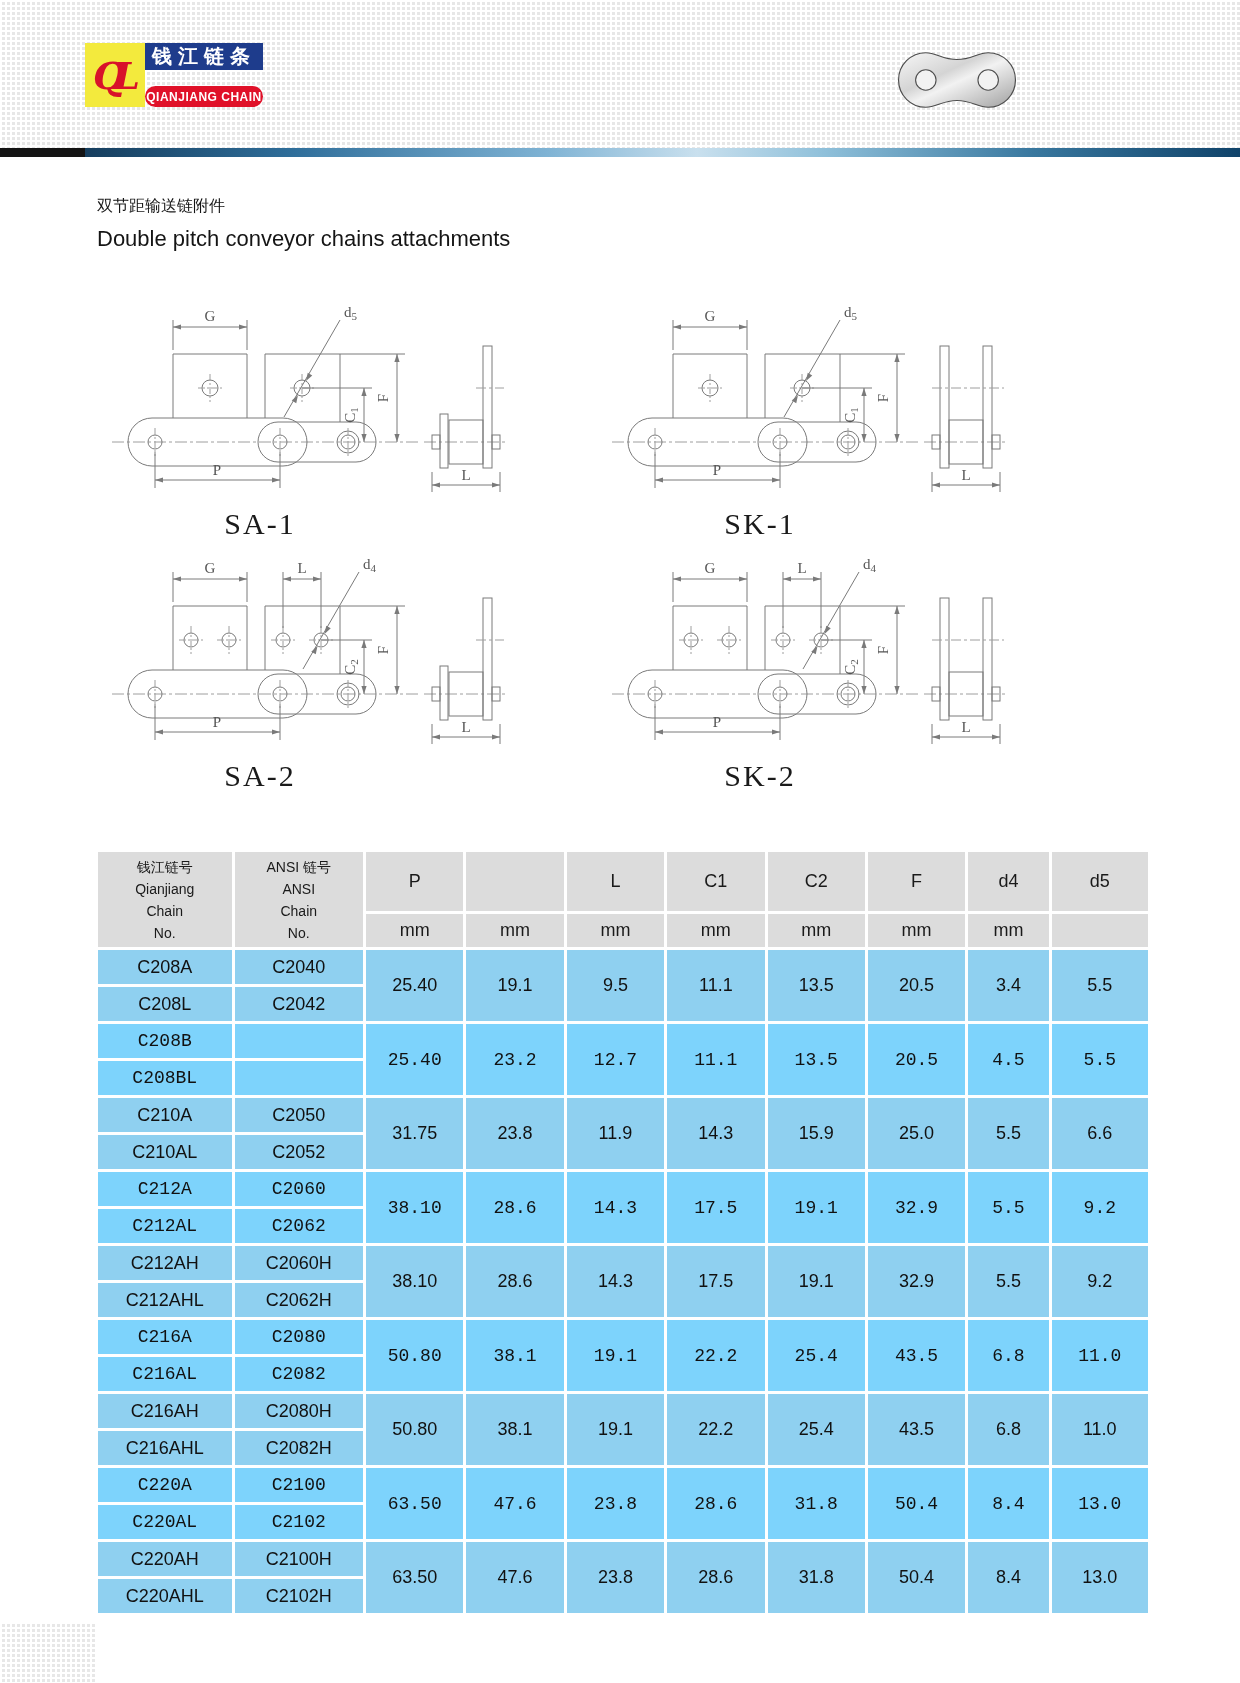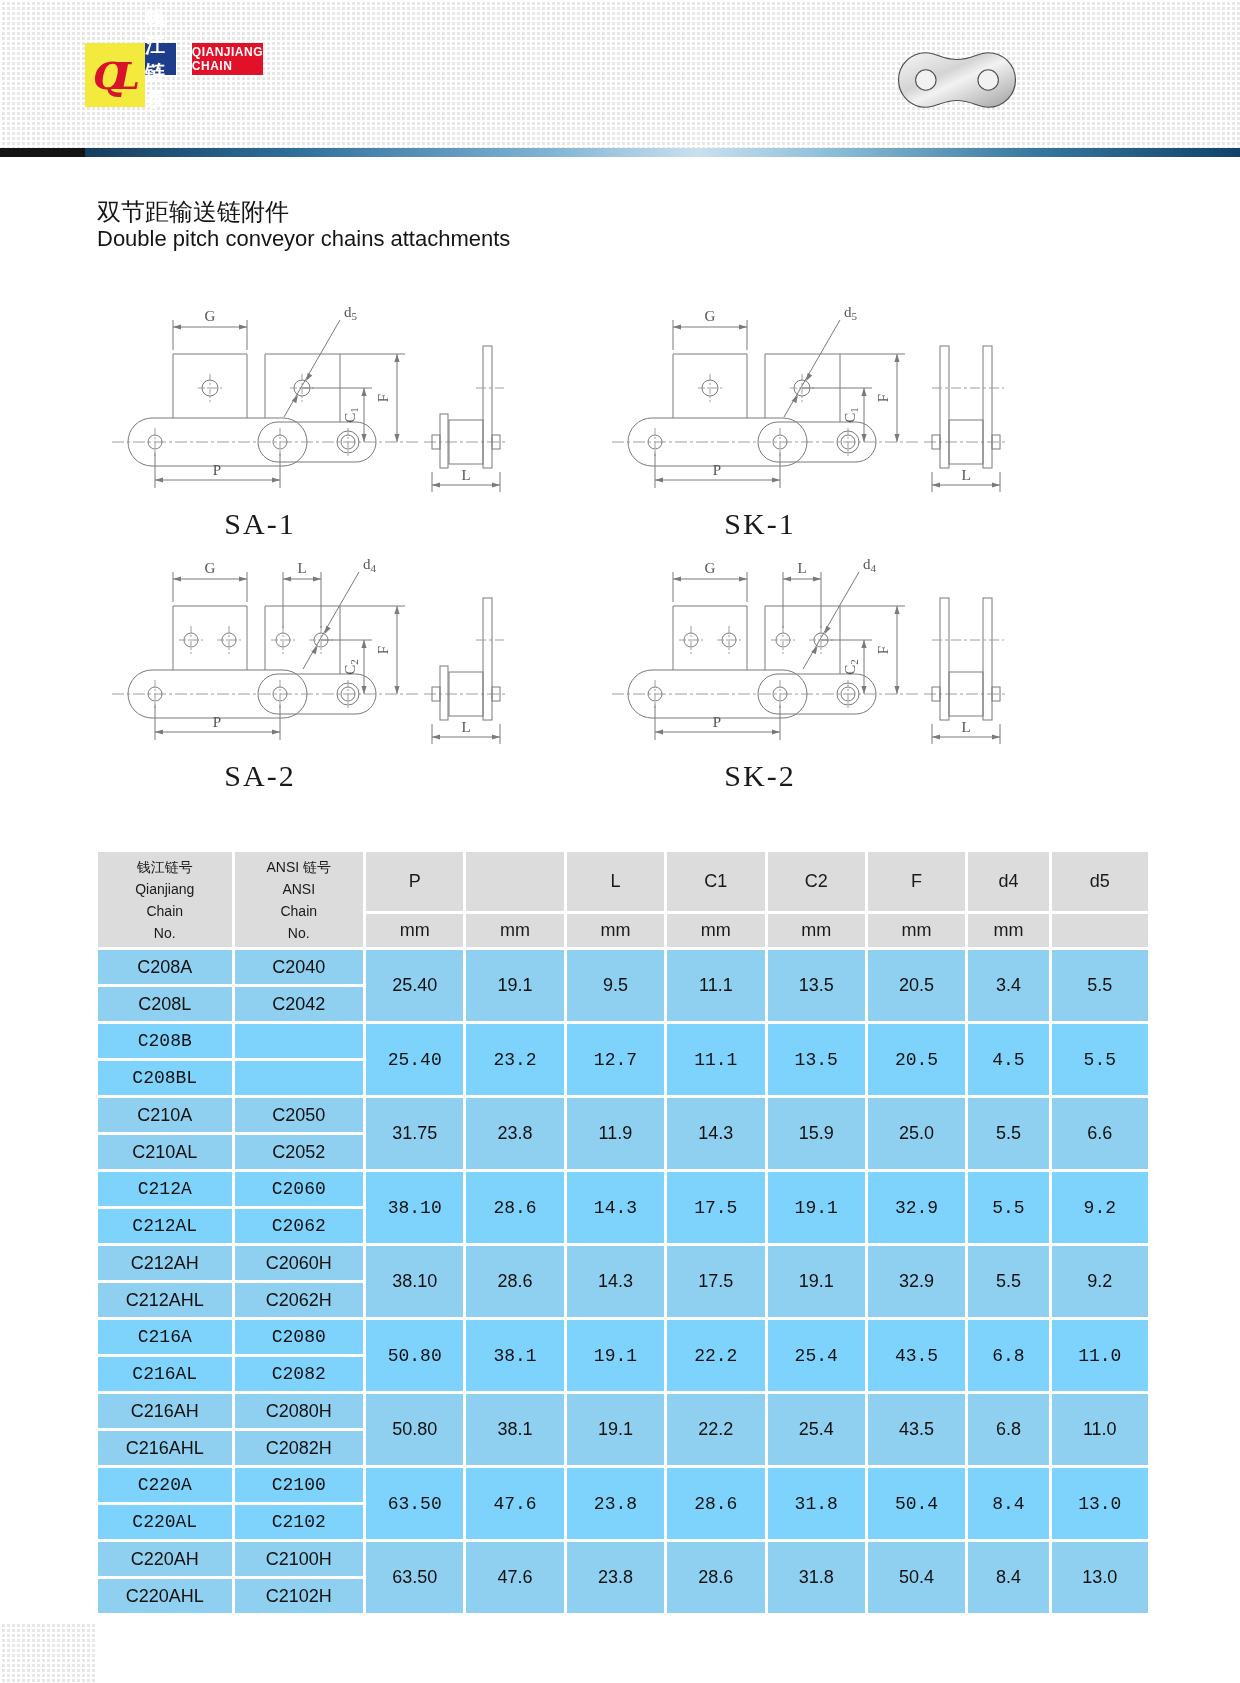--- a/index.html
+++ b/index.html
@@ -14,28 +14,28 @@
   .footer-pattern{position:absolute;left:0;top:1622px;width:95px;height:61px;}
   .bar-black{position:absolute;left:0;top:148px;width:85px;height:9px;background:#141414;}
   .bar-blue{position:absolute;left:85px;top:148px;width:1155px;height:9px;
     background:linear-gradient(to right,#163e5e 0%,#2f6e9a 18%,#7fb3d4 40%,#c9e0ee 53%,
                #8fc0da 64%,#39789f 82%,#10436a 100%);}
   
   .logo{position:absolute;left:85px;top:43px;width:178px;height:64px;display:flex;}
   .logo-mark{width:60px;height:64px;background:#f3ea3d;display:flex;align-items:center;
     justify-content:center;font-family:"DejaVu Serif",serif;font-style:italic;font-weight:bold;
     font-size:38px;color:#d8122a;letter-spacing:-13px;padding-right:10px;box-sizing:border-box;}
-  .logo-right{flex:1;display:flex;flex-direction:row;gap:16px;}
+  .logo-right{flex:1;display:flex;flex-direction:column;gap:16px;}
   .logo-cn{height:32px;background:#1e3c8c;color:#fff;font-weight:bold;font-size:20px;
     letter-spacing:6px;display:flex;align-items:center;justify-content:center;}
   .logo-en{height:32px;background:#e01129;color:#fff;font-weight:bold;font-size:12px;
-    letter-spacing:0.5px;display:flex;align-items:center;justify-content:center;}
+    letter-spacing:0.5px;display:flex;align-items:center;justify-content:center;border-radius:15px;}
   .chain-plate{position:absolute;left:893px;top:42px;}
   
-  .title-cn{position:absolute;left:97px;top:196px;font-size:24px;color:#151515;font-weight:500;}
+  .title-cn{position:absolute;left:97px;top:196px;font-size:16px;color:#151515;font-weight:500;}
   .title-en{position:absolute;left:97px;top:226px;font-size:22px;color:#151515;}
   
   .figure{position:absolute;}
   .fig-label{width:320px;text-align:center;margin-top:8px;
     font-family:"Liberation Serif","DejaVu Serif",serif;font-size:30px;color:#1a1a1a;letter-spacing:2px;}
   
   #spec-table{position:absolute;left:95px;top:849px;width:1056px;border-collapse:separate;
     border-spacing:3px;table-layout:fixed;}
   #spec-table th,#spec-table td{text-align:center;vertical-align:middle;padding:0;overflow:hidden;}
   #spec-table th{background:#dcdcdc;font-weight:400;font-size:18px;color:#1a1a1a;}

